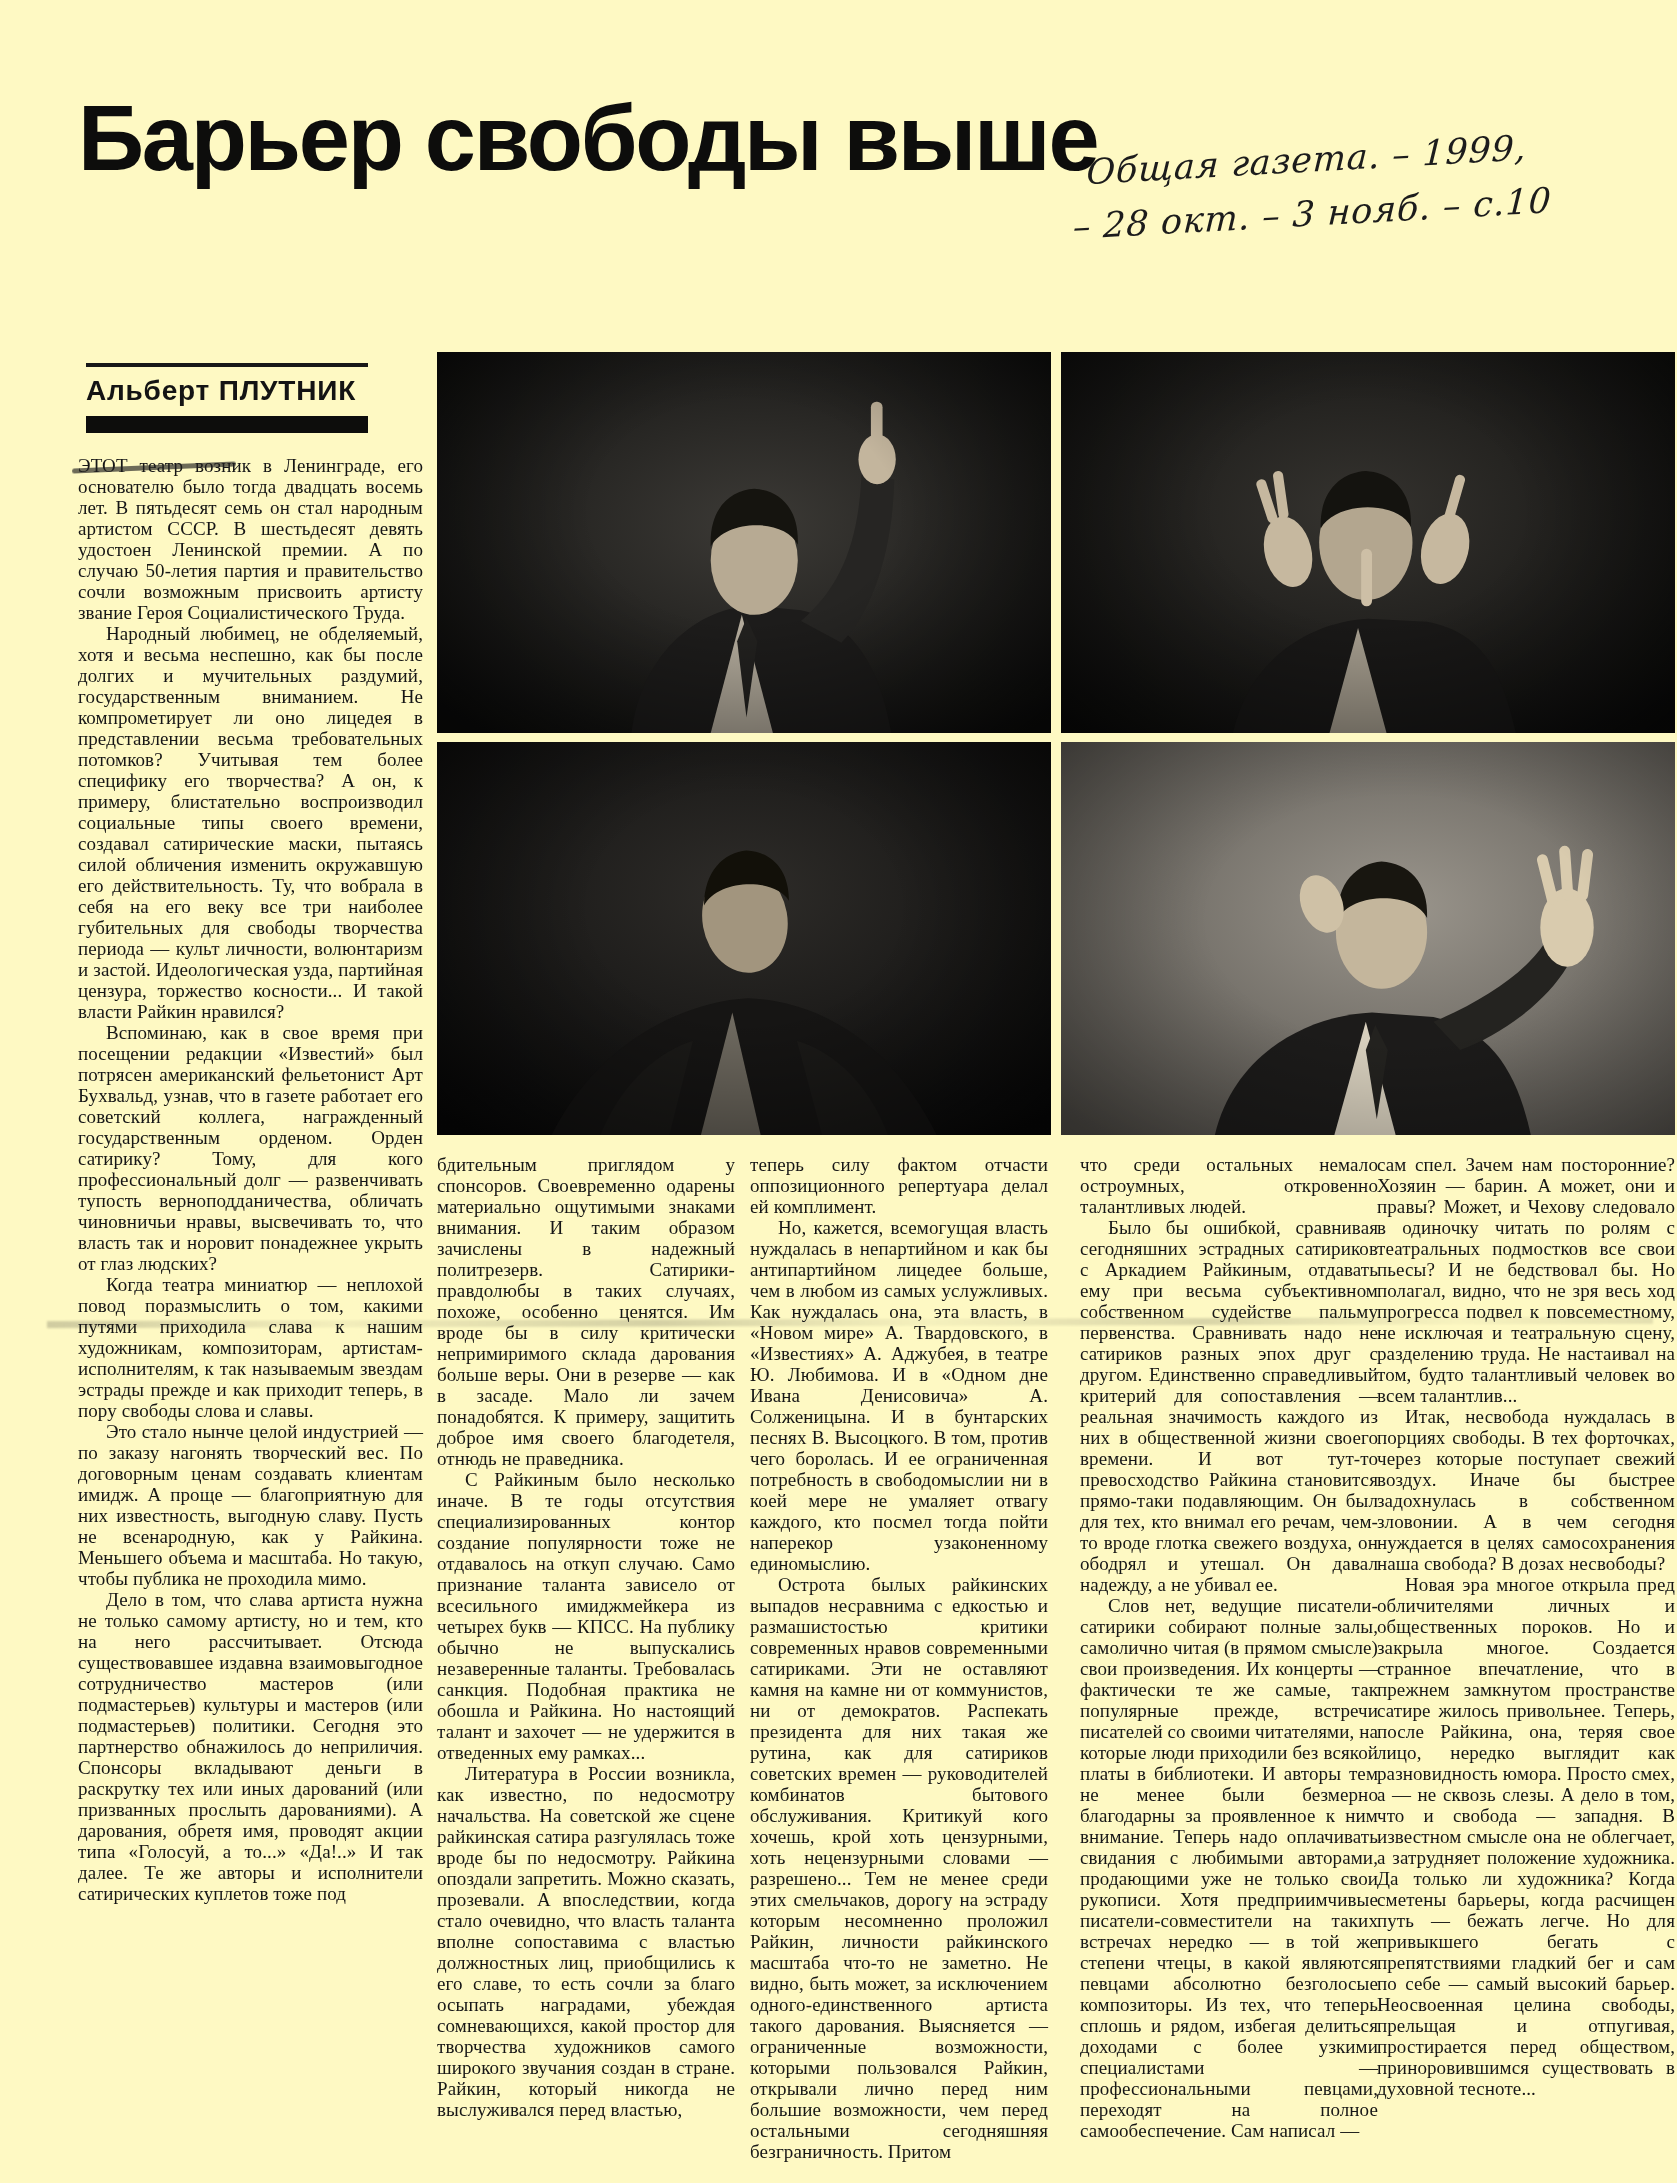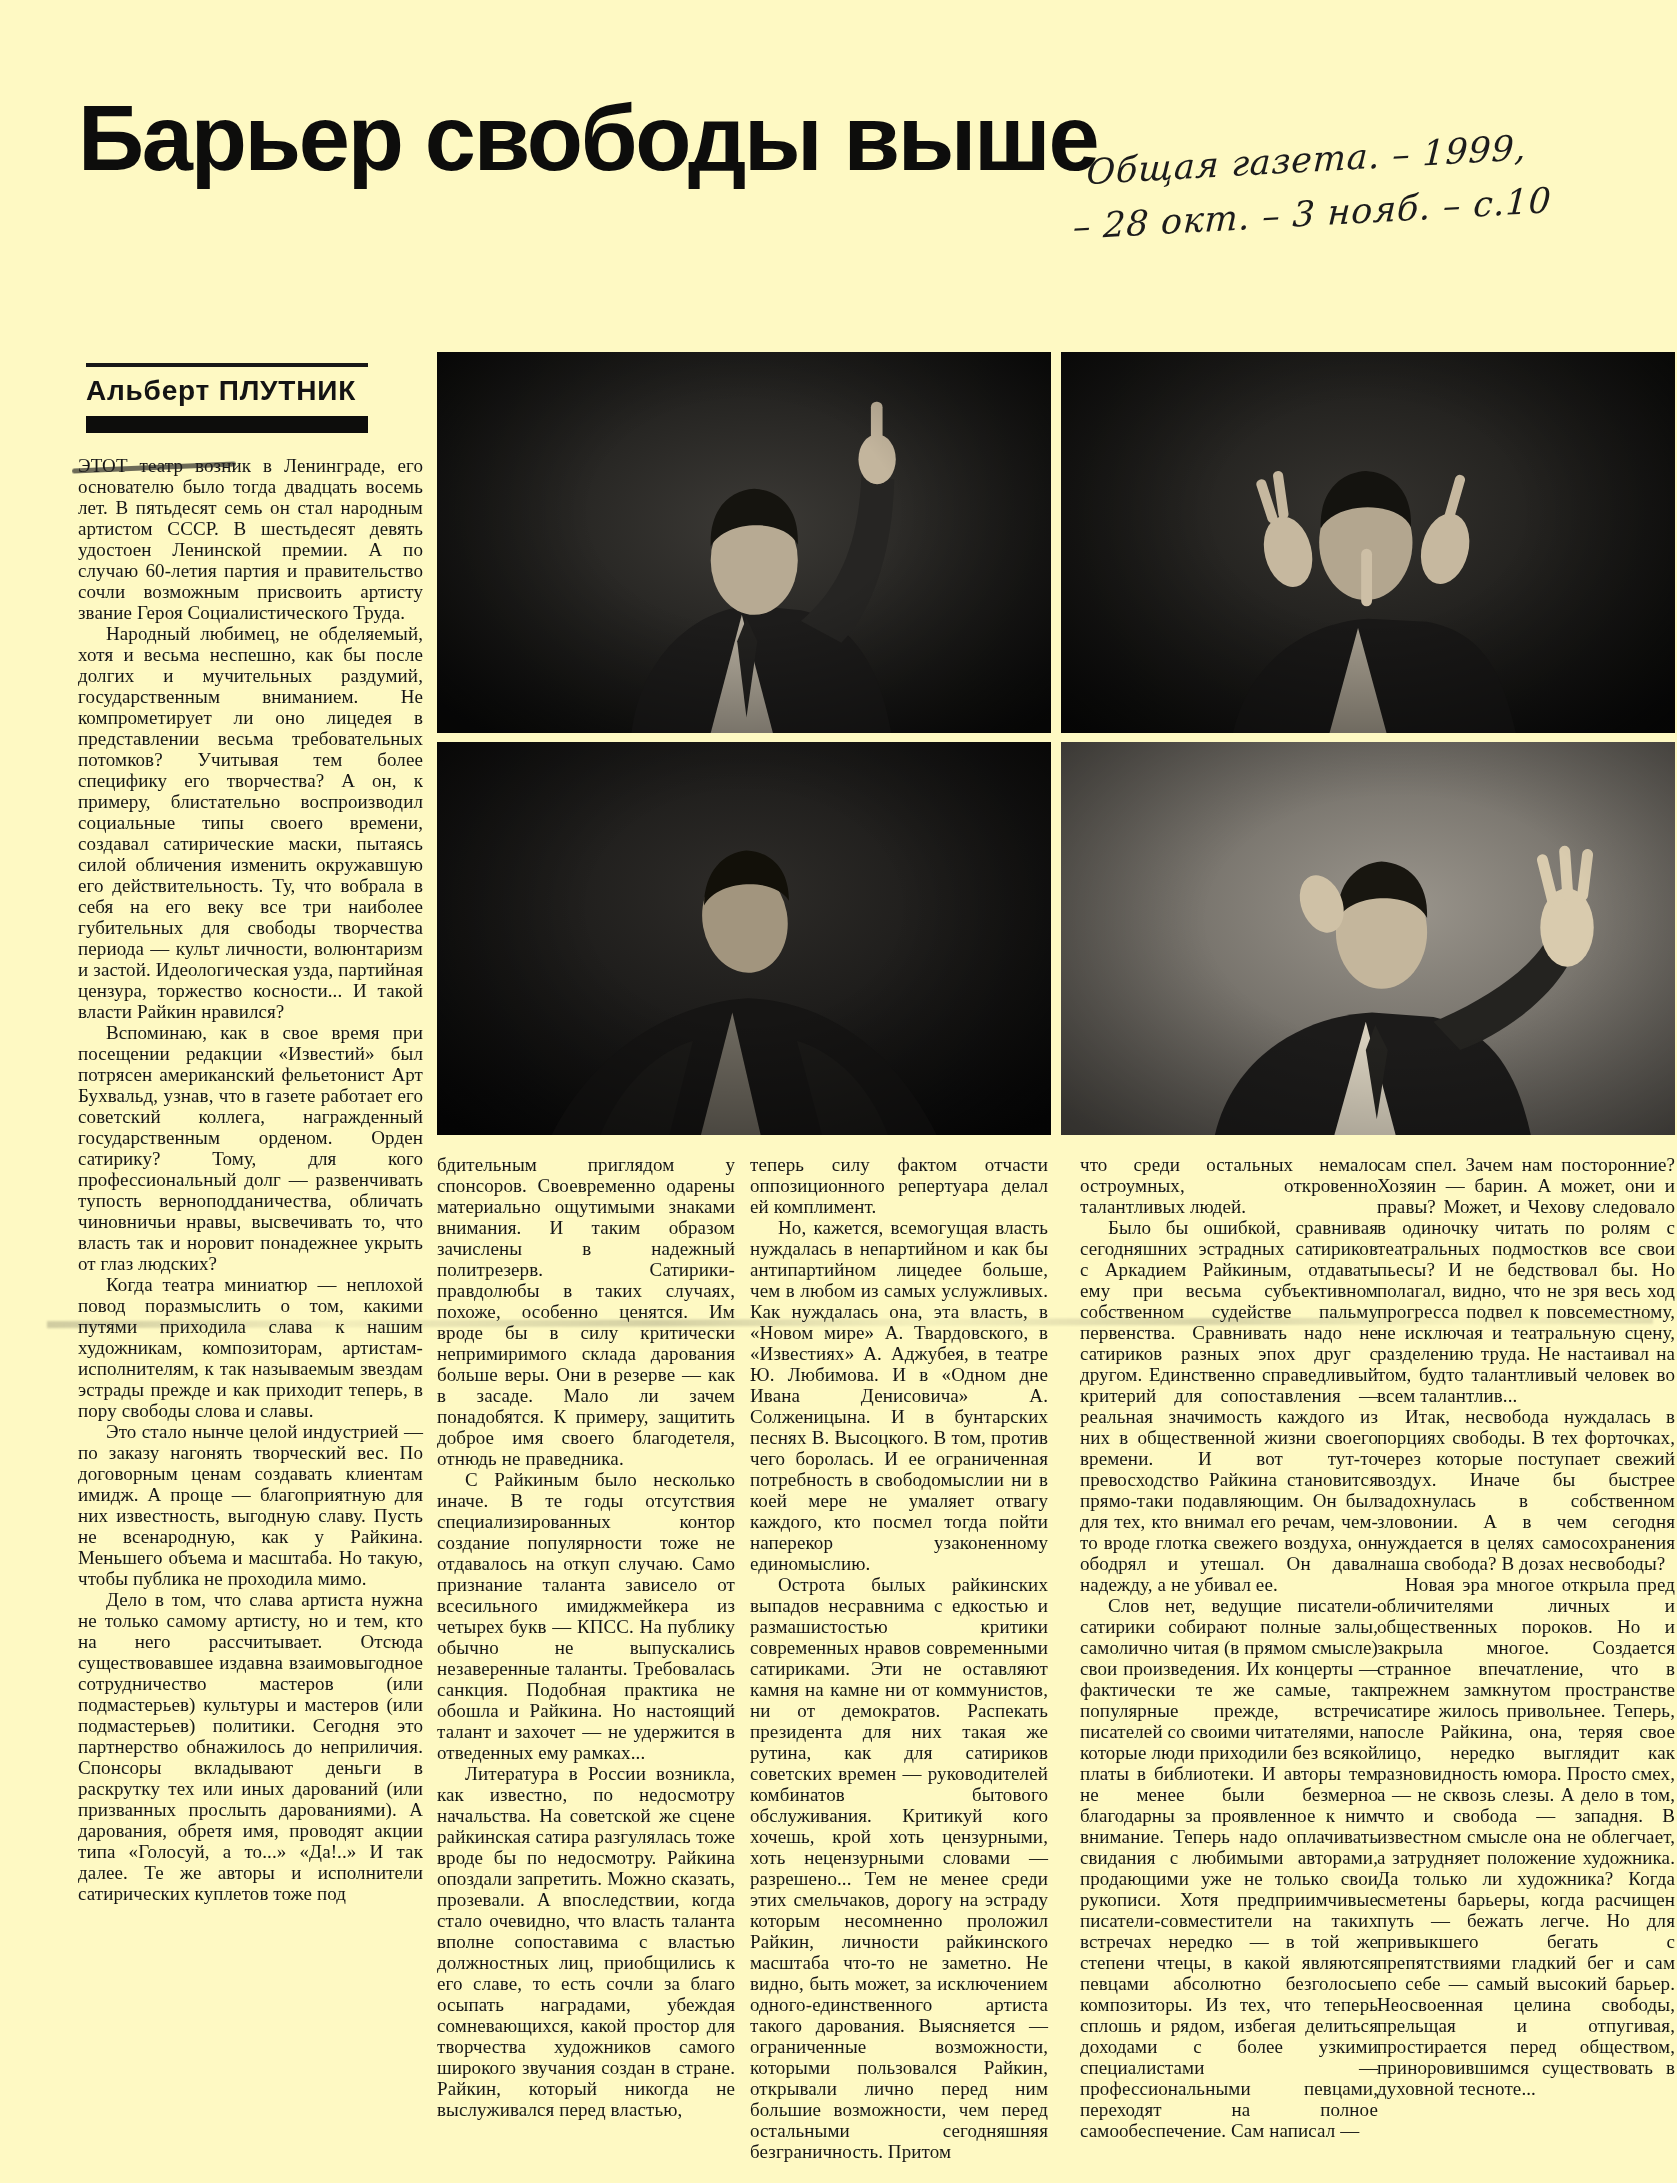--- a/index.html
+++ b/index.html
@@ -194,21 +194,21 @@
         <rect x="616" y="142" width="14" height="66" rx="7" fill="#d9cbae" transform="rotate(-14 623 175)"></rect>
         <rect x="640" y="132" width="14" height="70" rx="7" fill="#d9cbae" transform="rotate(-4 647 167)"></rect>
         <rect x="664" y="136" width="14" height="66" rx="7" fill="#d9cbae" transform="rotate(7 671 169)"></rect>
         <ellipse cx="336" cy="206" rx="26" ry="38" fill="#cfc1a6" transform="rotate(-22 336 206)"></ellipse>
       </svg>
     </figure>
 
   </div>
 
   <div class="col col-1">
-    <p>ЭТОТ театр возник в Ленинграде, его основателю было тогда двадцать восемь лет. В пятьдесят семь он стал народным артистом СССР. В шестьдесят девять удостоен Ленинской премии. А по случаю 60-летия партия и правительство сочли возможным присвоить артисту звание Героя Социалистического Труда.</p>
+    <p>ЭТОТ театр возник в Ленинграде, его основателю было тогда двадцать восемь лет. В пятьдесят семь он стал народным артистом СССР. В шестьдесят девять удостоен Ленинской премии. А по случаю 50-летия партия и правительство сочли возможным присвоить артисту звание Героя Социалистического Труда.</p>
     <p class="indent">Народный любимец, не обделяемый, хотя и весьма неспешно, как бы после долгих и мучительных раздумий, государственным вниманием. Не компрометирует ли оно лицедея в представлении весьма требовательных потомков? Учитывая тем более специфику его творчества? А он, к примеру, блистательно воспроизводил социальные типы своего времени, создавал сатирические маски, пытаясь силой обличения изменить окружавшую его действительность. Ту, что вобрала в себя на его веку все три наиболее губительных для свободы творчества периода — культ личности, волюнтаризм и застой. Идеологическая узда, партийная цензура, торжество косности... И такой власти Райкин нравился?</p>
     <p class="indent">Вспоминаю, как в свое время при посещении редакции «Известий» был потрясен американский фельетонист Арт Бухвальд, узнав, что в газете работает его советский коллега, награжденный государственным орденом. Орден сатирику? Тому, для кого профессиональный долг — развенчивать тупость верноподданичества, обличать чиновничьи нравы, высвечивать то, что власть так и норовит понадежнее укрыть от глаз людских?</p>
     <p class="indent">Когда театра миниатюр — неплохой повод поразмыслить о том, какими путями приходила слава к нашим художникам, композиторам, артистам-исполнителям, к так называемым звездам эстрады прежде и как приходит теперь, в пору свободы слова и славы.</p>
     <p class="indent">Это стало нынче целой индустрией — по заказу нагонять творческий вес. По договорным ценам создавать клиентам имидж. А проще — благоприятную для них известность, выгодную славу. Пусть не всенародную, как у Райкина. Меньшего объема и масштаба. Но такую, чтобы публика не проходила мимо.</p>
     <p class="indent">Дело в том, что слава артиста нужна не только самому артисту, но и тем, кто на него рассчитывает. Отсюда существовавшее издавна взаимовыгодное сотрудничество мастеров (или подмастерьев) культуры и мастеров (или подмастерьев) политики. Сегодня это партнерство обнажилось до неприличия. Спонсоры вкладывают деньги в раскрутку тех или иных дарований (или призванных прослыть дарованиями). А дарования, обретя имя, проводят акции типа «Голосуй, а то...» «Да!..» И так далее. Те же авторы и исполнители сатирических куплетов тоже под</p>
   </div>
 
   <div class="col col-2">
     <p>бдительным приглядом у спонсоров. Своевременно одарены материально ощутимыми знаками внимания. И таким образом зачислены в надежный политрезерв. Сатирики-правдолюбы в таких случаях, похоже, особенно ценятся. Им вроде бы в силу критически непримиримого склада дарования больше веры. Они в резерве — как в засаде. Мало ли зачем понадобятся. К примеру, защитить доброе имя своего благодетеля, отнюдь не праведника.</p>
     <p class="indent">С Райкиным было несколько иначе. В те годы отсутствия специализированных контор создание популярности тоже не отдавалось на откуп случаю. Само признание таланта зависело от всесильного имиджмейкера из четырех букв — КПСС. На публику обычно не выпускались незаверенные таланты. Требовалась санкция. Подобная практика не обошла и Райкина. Но настоящий талант и захочет — не удержится в отведенных ему рамках...</p>

